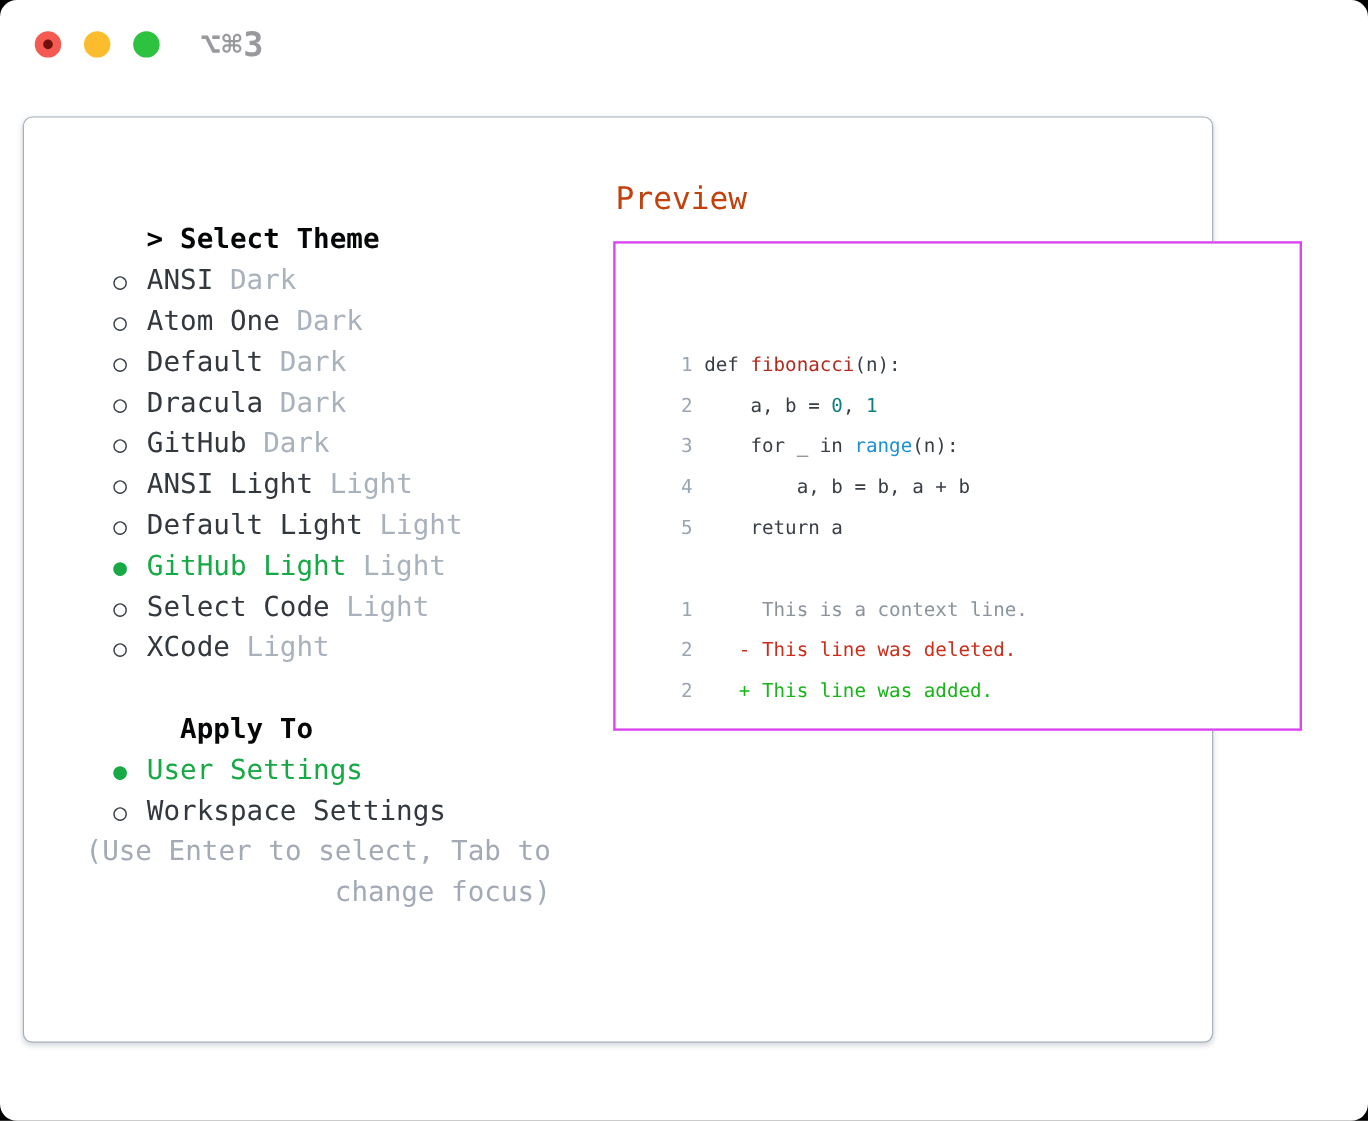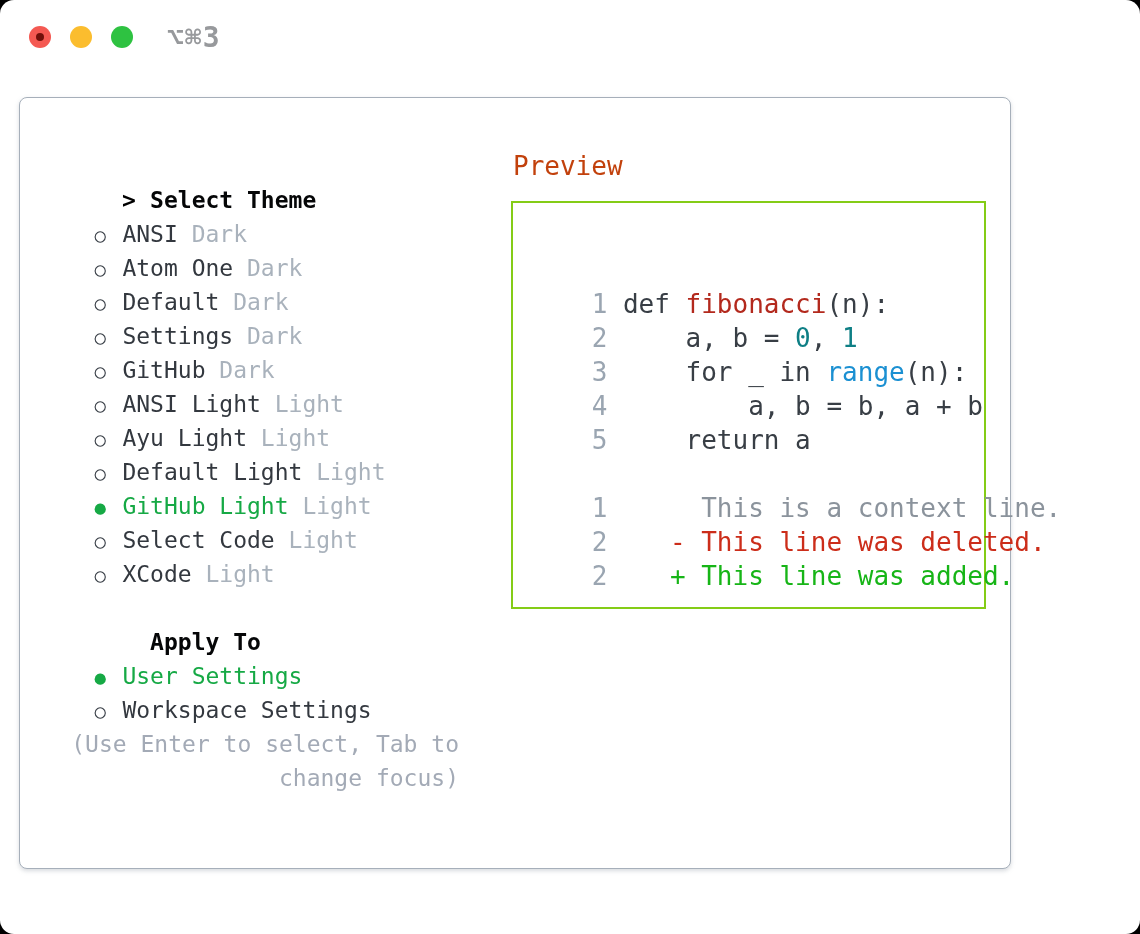--- a/index.html
+++ b/index.html
@@ -63,24 +63,24 @@
     color: #a3aab6; font-size: 23px; line-height: 34px; text-align: right;
   }
 
   
   .preview-header {
     position: absolute; left: 493px; top: 51px;
     font-size: 26px; font-weight: normal; color: #c2410c; line-height: 34px;
   }
   .preview-box {
     position: absolute; left: 491px; top: 103px;
-    width: 475px; height: 408px;
-    border: 2px solid #84cc16; box-sizing: border-box;
+    width: 574px; height: 408px;
+    border: 2px solid #d946ef; box-sizing: border-box;
     padding: 50px 0 0 16px;
-    font-size: 26px; line-height: 34px;
+    font-size: 16px; line-height: 34px;
     background: #fff;
   }
   .code-line { height: 34px; white-space: pre; }
   .linenum { display: inline-block; width: 2ch; color: #9aa5b1; }
   .seg-code    { color: #383e45; }
   .seg-func    { color: #b3291d; }
   .seg-num     { color: #0e7f85; }
   .seg-builtin { color: #1b90d2; }
   .seg-context { color: #8b939c; }
   .seg-deleted { color: #cc2d1a; }
@@ -109,30 +109,27 @@
         <div class="row theme-item">
     <span class="marker">○</span><span class="t-name">ANSI</span><span class="t-variant">Dark</span>
   </div>
         <div class="row theme-item">
     <span class="marker">○</span><span class="t-name">Atom One</span><span class="t-variant">Dark</span>
   </div>
         <div class="row theme-item">
     <span class="marker">○</span><span class="t-name">Default</span><span class="t-variant">Dark</span>
   </div>
         <div class="row theme-item">
-    <span class="marker">○</span><span class="t-name">Settings</span><span class="t-variant">Dark</span>
+    <span class="marker">○</span><span class="t-name">Dracula</span><span class="t-variant">Dark</span>
   </div>
         <div class="row theme-item">
     <span class="marker">○</span><span class="t-name">GitHub</span><span class="t-variant">Dark</span>
   </div>
         <div class="row theme-item">
     <span class="marker">○</span><span class="t-name">ANSI Light</span><span class="t-variant">Light</span>
-  </div>
-        <div class="row theme-item">
-    <span class="marker">○</span><span class="t-name">Ayu Light</span><span class="t-variant">Light</span>
   </div>
         <div class="row theme-item">
     <span class="marker">○</span><span class="t-name">Default Light</span><span class="t-variant">Light</span>
   </div>
         <div class="row theme-item selected">
     <span class="marker">●</span><span class="t-name">GitHub Light</span><span class="t-variant">Light</span>
   </div>
         <div class="row theme-item">
     <span class="marker">○</span><span class="t-name">Select Code</span><span class="t-variant">Light</span>
   </div>

